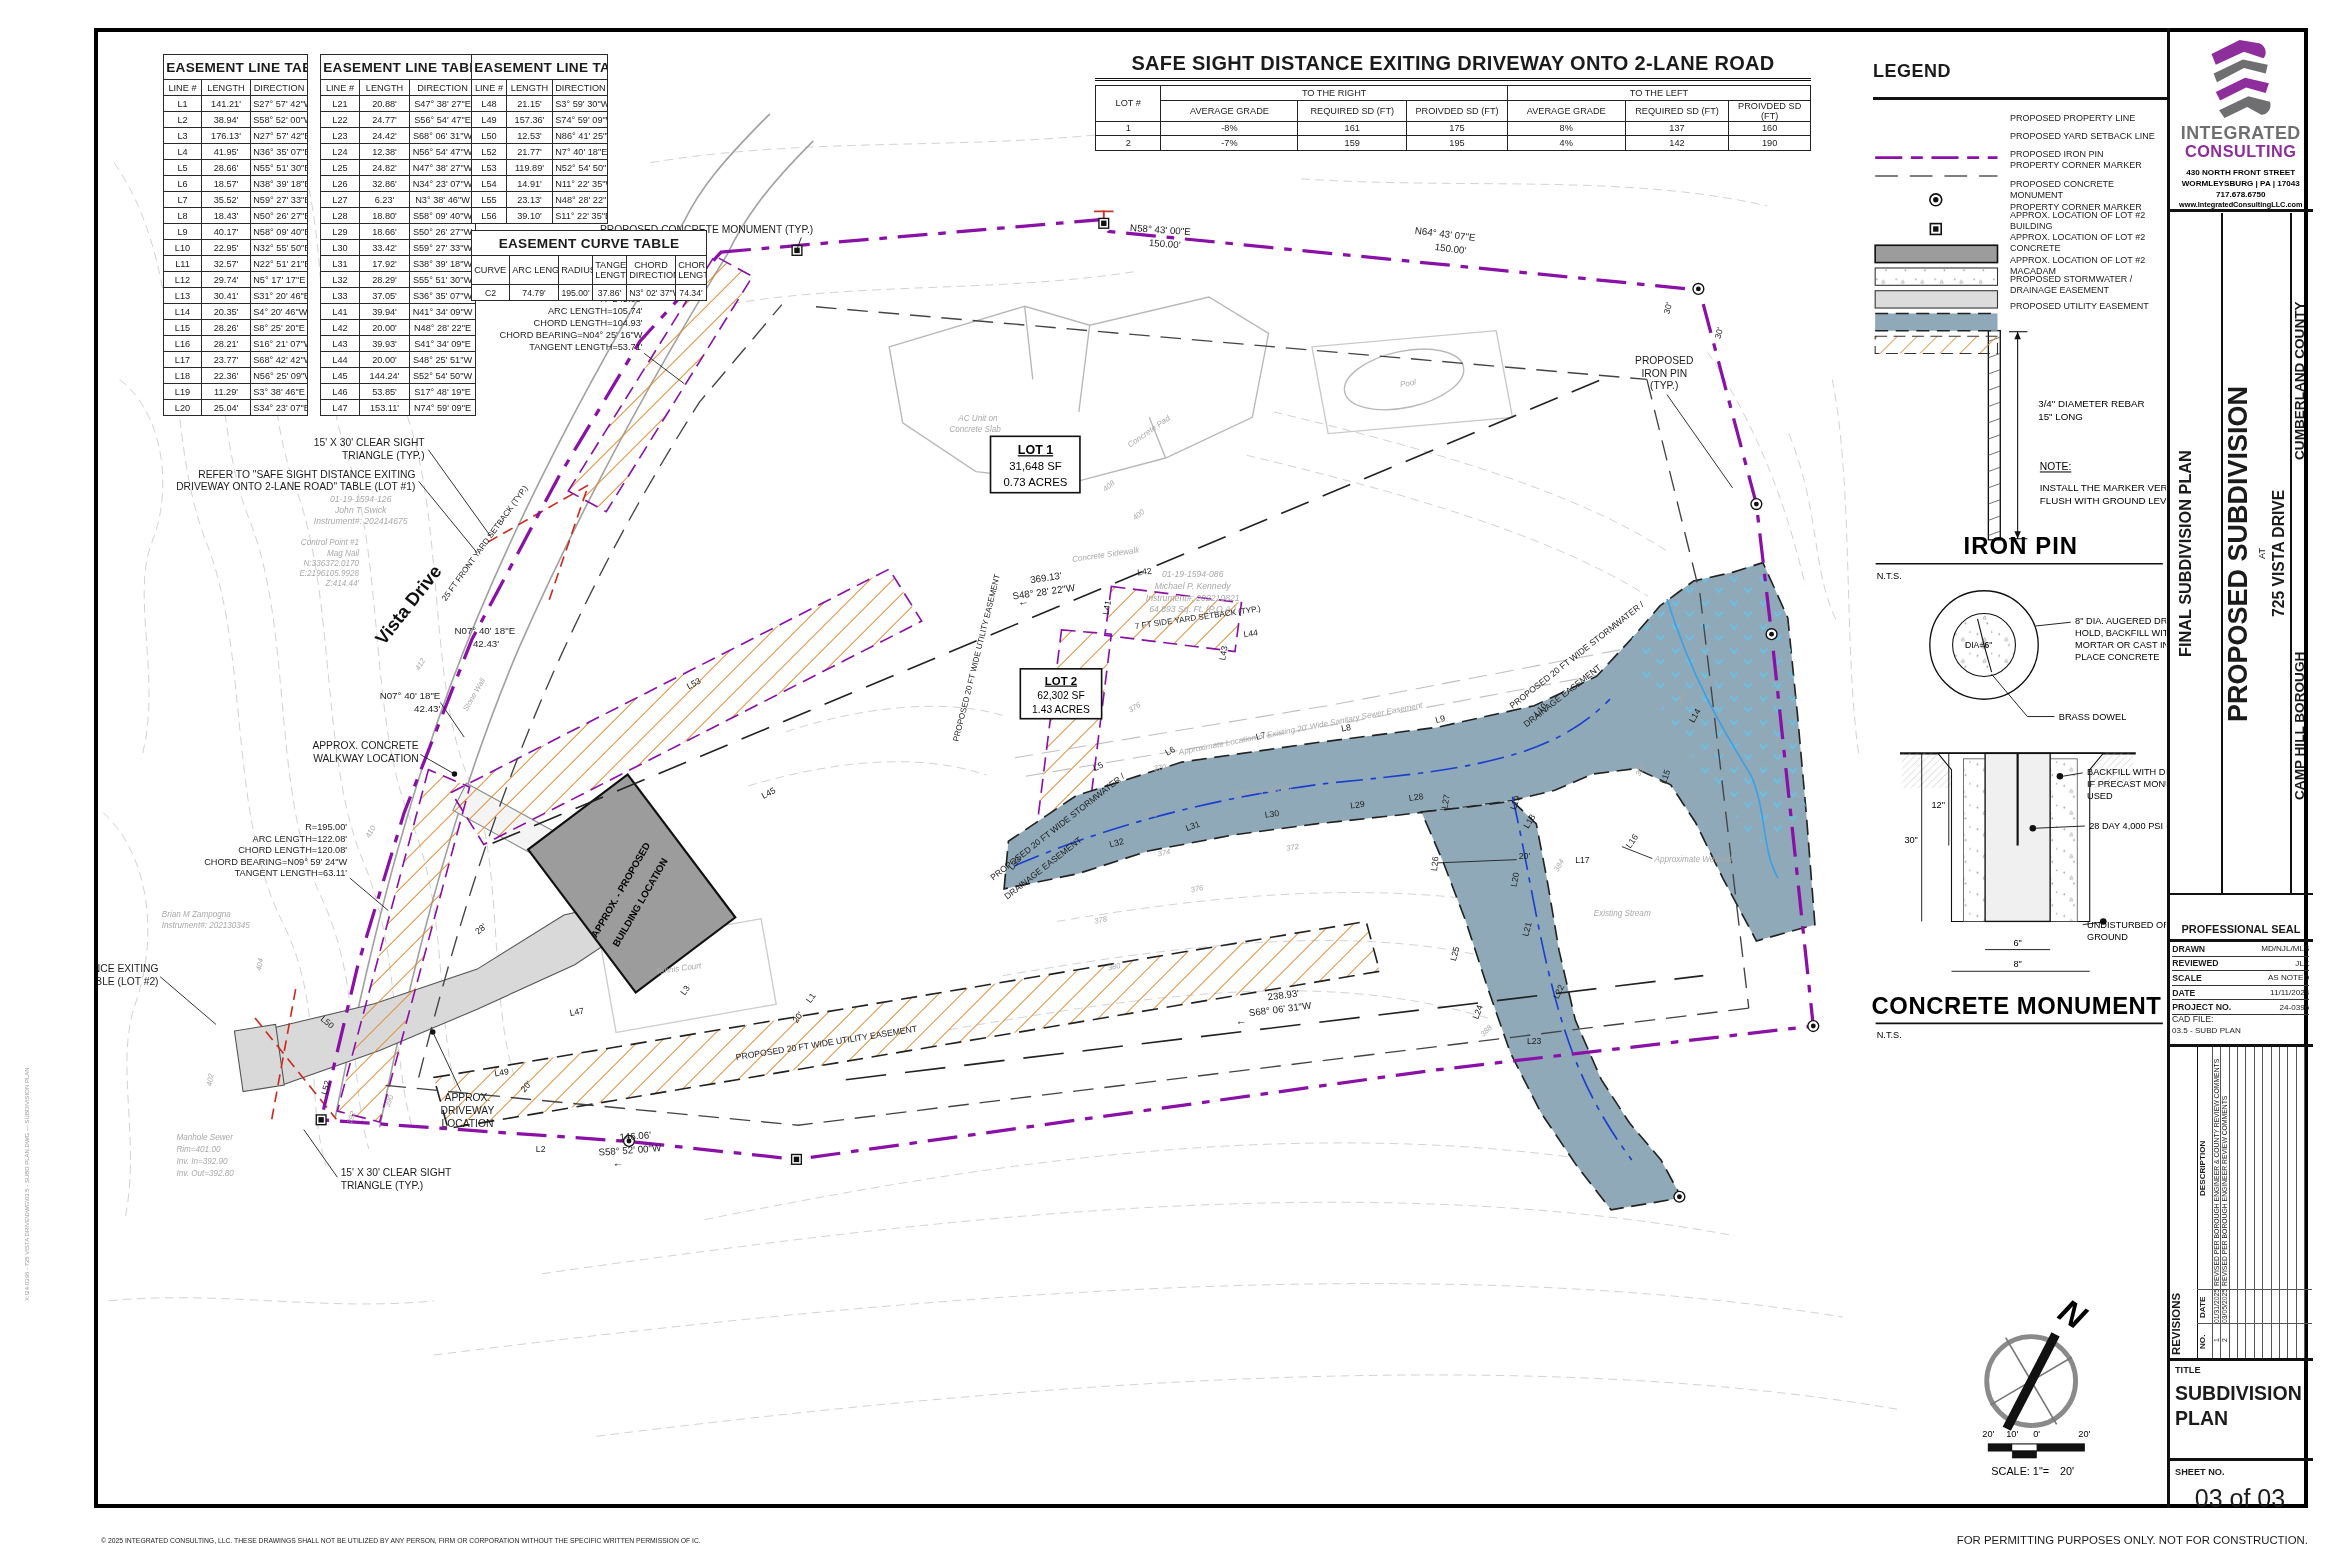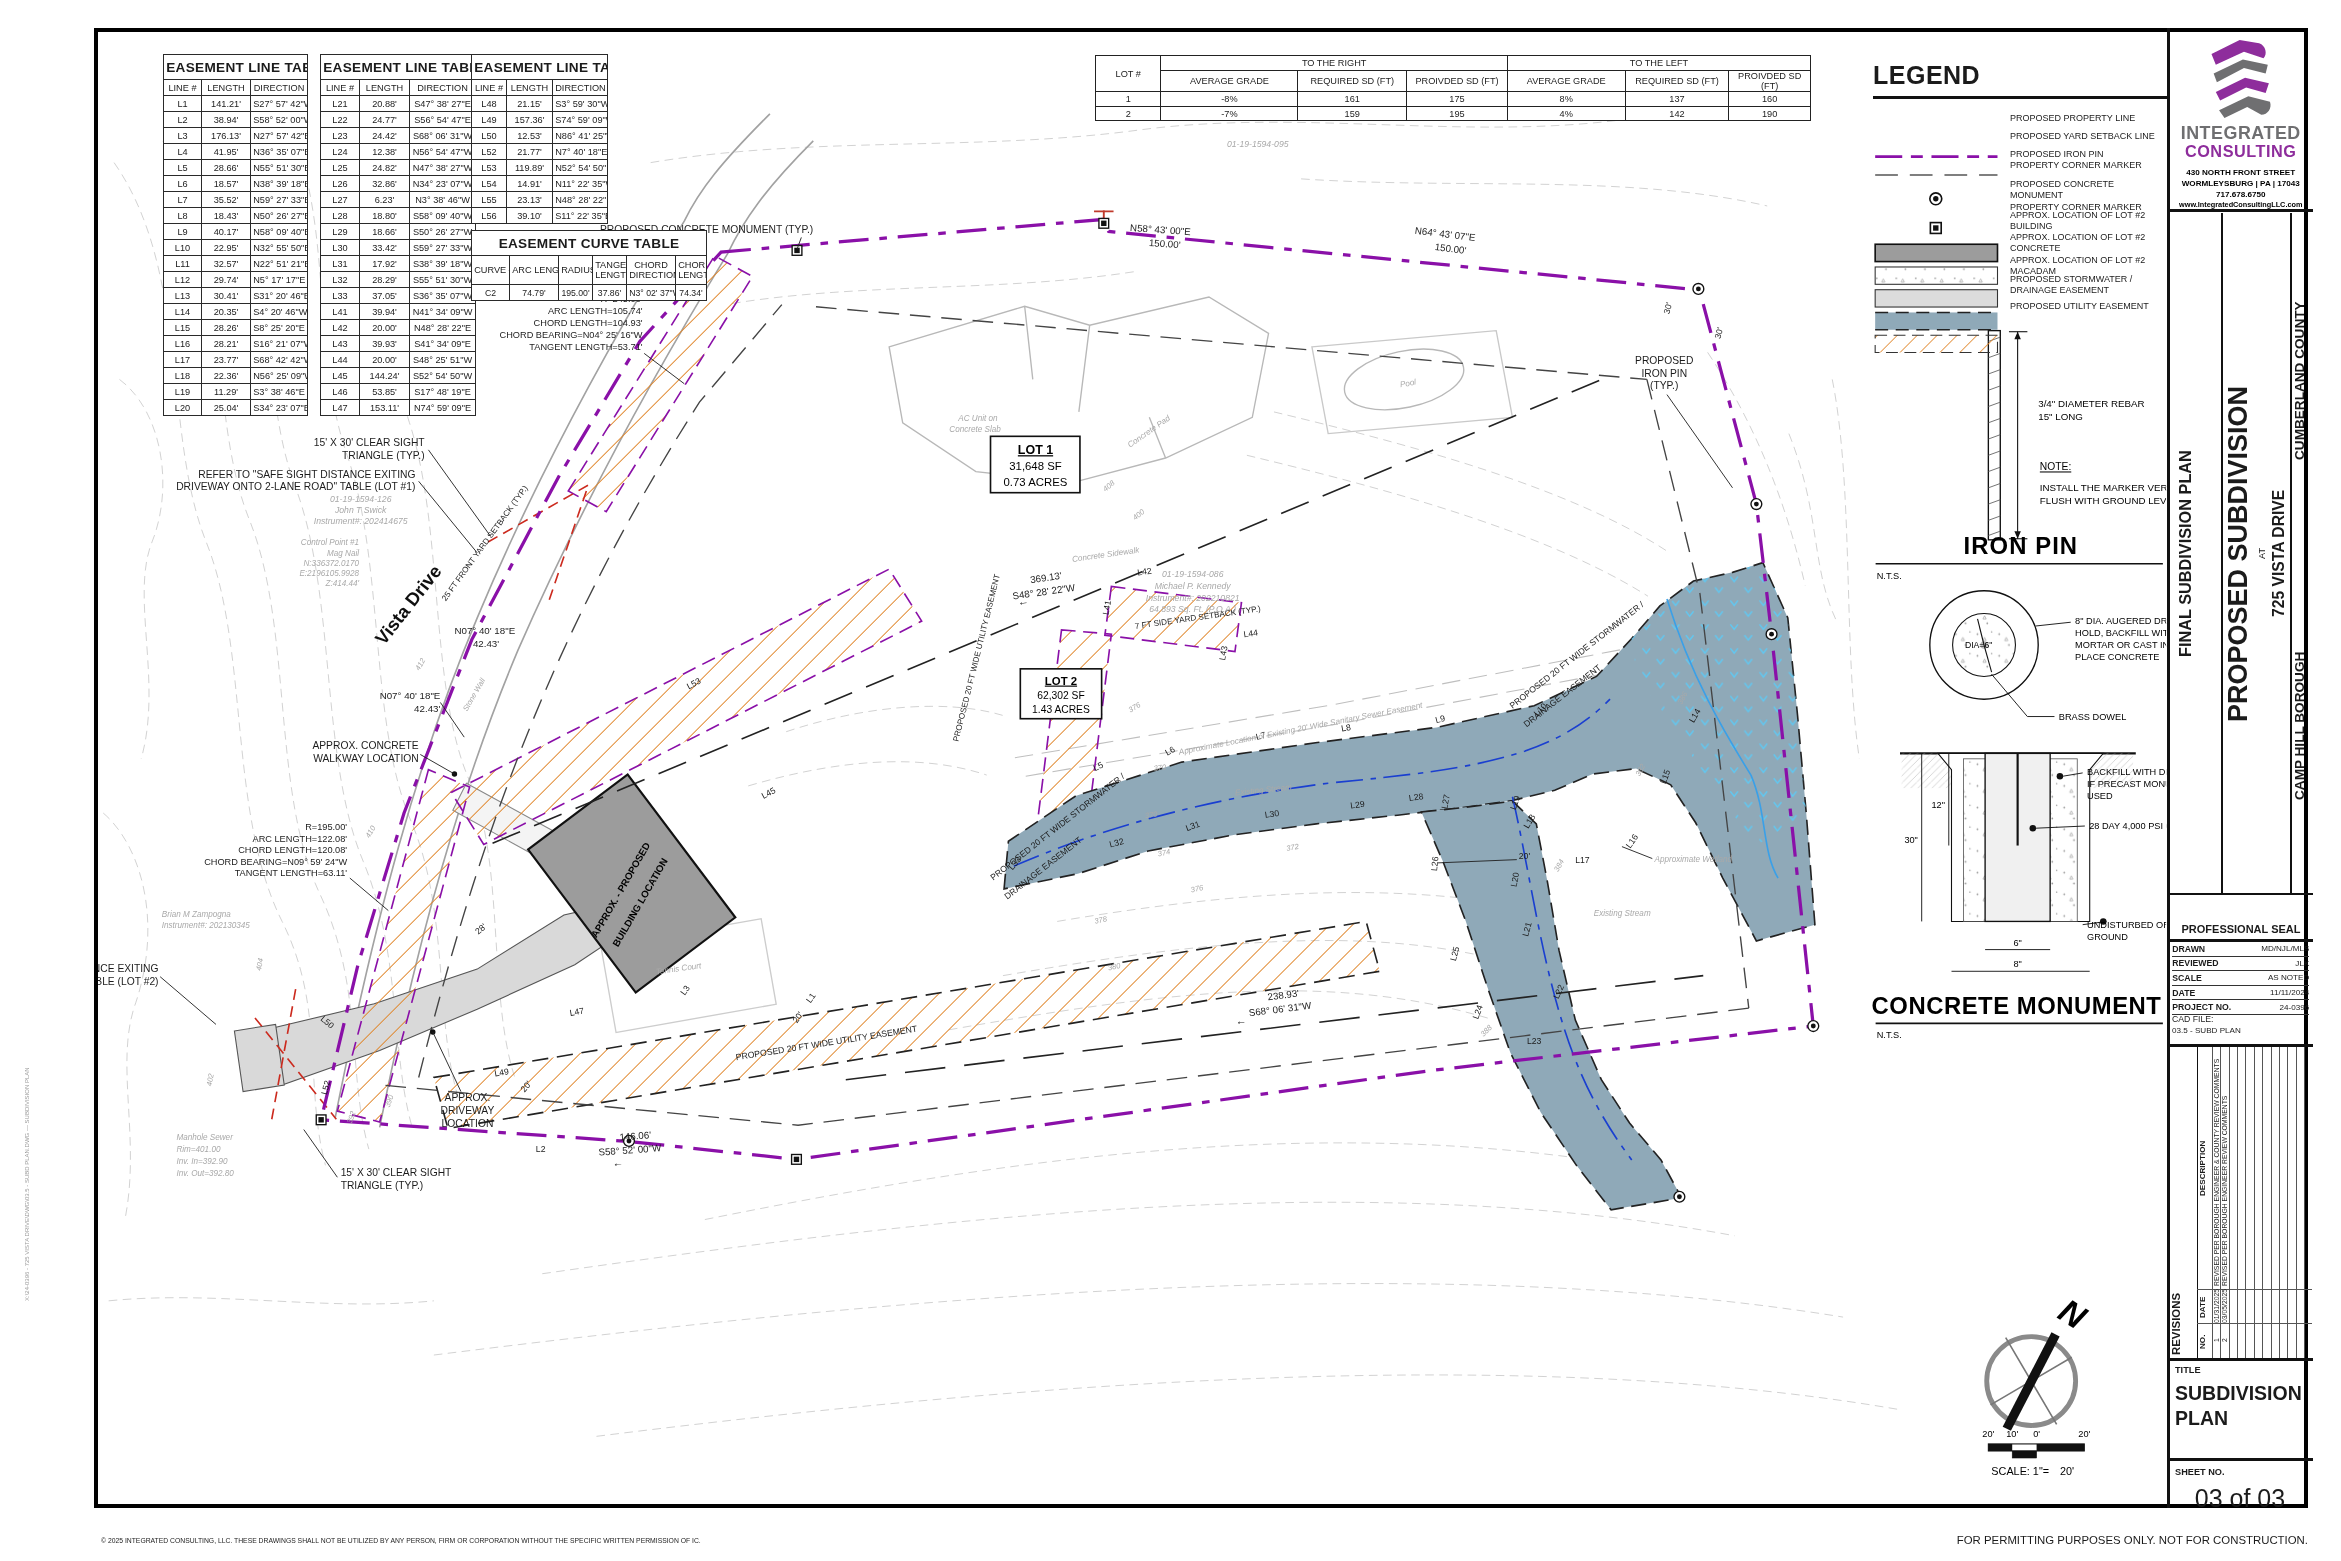--- a/index.html
+++ b/index.html
@@ -19,21 +19,21 @@
   #sight-wrap{left:1095px;top:52px;width:716px}
   #sight-title{font-size:20px;font-weight:bold;text-align:center;letter-spacing:0.3px;border-bottom:3.8px double #111;padding-bottom:3.3px}
   #sight{width:716px;margin-top:3.3px;border:1.6px solid #111}
   #sight th,#sight td{border:1.1px solid #222;text-align:center;font-size:9.2px;padding:0}
   #sight th{font-weight:normal}
   #sight .grp th{height:14px}
   #sight .sub th{height:16.3px}
   #sight td{height:13.6px}
   
   #legend{left:1873px;top:61px;width:295px}
-  #legend h1{font-size:25px;margin:0 0 1.1px 0;border-bottom:3.3px solid #111;padding-bottom:6px;letter-spacing:0.5px}
+  #legend h1{font-size:18px;margin:0 0 1.1px 0;border-bottom:3.3px solid #111;padding-bottom:15px;letter-spacing:0.5px}
   .li{position:absolute;font-size:9px;line-height:11.4px}
   
   .tb-line{background:#111}
   .vert{writing-mode:vertical-rl;transform:rotate(180deg)}
   .tb-row{position:absolute;left:2172px;width:137px;display:flex;justify-content:space-between;align-items:center;border-bottom:1.1px solid #333;height:13.6px}
   .tb-row .k{font-weight:bold;font-size:8.7px}
   .tb-row .v{font-size:8.1px;text-align:right}
   .rev-col{position:absolute;border-left:0.8px solid #555;box-sizing:border-box}
   .rv{position:absolute;writing-mode:vertical-rl;transform:rotate(180deg);font-size:6.8px;white-space:nowrap}
   .an-k{fill:#1c1c1c}
@@ -782,20 +782,21 @@
           <td>74.79'</td>
           <td>195.00'</td>
           <td>37.86'</td>
           <td>N3° 02' 37"W</td>
           <td>74.34'</td>
         </tr>
       </tbody>
   </table>
 
   <div class="abs" id="sight-wrap">
+    <div id="sight-title">SAFE SIGHT DISTANCE EXITING DRIVEWAY ONTO 2-LANE ROAD</div>
     <table id="sight">
       <colgroup>
           <col style="width:65px">
           <col style="width:136px">
           <col style="width:108px">
           <col style="width:100px">
           <col style="width:117px">
           <col style="width:103px">
           <col style="width:81px">
         </colgroup>

